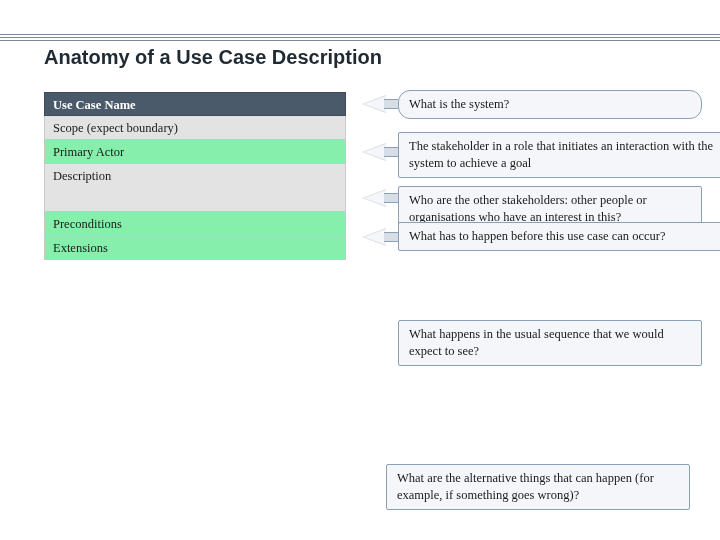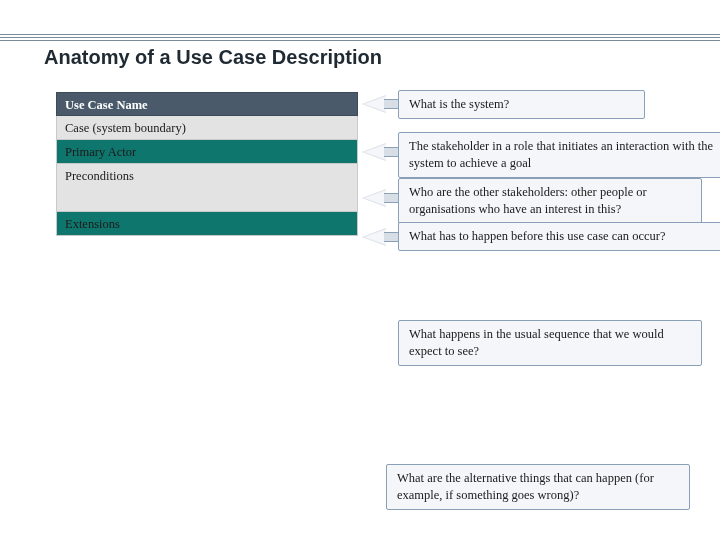--- a/index.html
+++ b/index.html
@@ -23,32 +23,32 @@
     position: absolute;
     top: 46px;
     left: 44px;
     font-family: Verdana, Geneva, sans-serif;
     font-size: 20px;
     color: #1f2a33;
   }
   .left-col {
     position: absolute;
     top: 92px;
-    left: 56px;
+    left: 44px;
     width: 302px;
   }
   .row {
     height: 24px;
     line-height: 24px;
     padding: 0 8px;
     font-size: 12.5px;
     color: #1a1a1a;
     border: 1px solid #c9c9c9;
     border-top: none;
-    background: #0f766e;
+    background: #86efac;
   }
   .row.first { border-top: 1px solid #c9c9c9; }
   .row.hdr {
     background: #4a5a6a;
     color: #fff;
     font-weight: bold;
     border: 1px solid #3d4b59;
   }
   .row.alt { background: #e3e3e3; }
   .row.tall { height: 164px; }
@@ -94,37 +94,38 @@
 <div class="rule-block">
   <div class="rule-line"></div>
   <div class="rule-line"></div>
   <div class="rule-line"></div>
 </div>
 
 <h1 class="title">Anatomy of a Use Case Description</h1>
 
 <div class="left-col">
   <div class="row first hdr">Use Case Name</div>
-  <div class="row alt">Case (system boundary)</div>
+  <div class="row alt">Scope (expect boundary)</div>
   <div class="row">Primary Actor</div>
-  <div class="row alt tall2" style="height:48px">Preconditions</div>
+  <div class="row alt tall2" style="height:48px">Description</div>
+  <div class="row">Preconditions</div>
   <div class="row">Extensions</div>
 </div>
 
 <div class="arrow arrow-left" style="top:95px; left:362px;"></div>
 <div class="arrow-stem" style="top:99px; left:384px; width:14px;"></div>
-<div class="callout" style="top:90px; left:398px; width:247px;">What is the system?</div>
+<div class="callout" style="top:90px; left:398px; width:304px;border-radius:12px;">What is the system?</div>
 
 <div class="arrow arrow-left" style="top:143px; left:362px;"></div>
 <div class="arrow-stem" style="top:147px; left:384px; width:14px;"></div>
 <div class="callout" style="top:132px; left:398px; width:352px;">The stakeholder in a role that initiates an interaction with the system to achieve a goal</div>
 
 <div class="arrow arrow-left" style="top:189px; left:362px;"></div>
 <div class="arrow-stem" style="top:193px; left:384px; width:14px;"></div>
-<div class="callout" style="top:178px; left:398px; width:304px;">Who are the other stakeholders: other people or organisations who have an interest in this?</div>
+<div class="callout" style="top:186px; left:398px; width:304px;">Who are the other stakeholders: other people or organisations who have an interest in this?</div>
 
 <div class="arrow arrow-left" style="top:228px; left:362px;"></div>
 <div class="arrow-stem" style="top:232px; left:384px; width:14px;"></div>
 <div class="callout" style="top:222px; left:398px; width:332px;">What has to happen before this use case can occur?</div>
 
 <div class="callout" style="top:320px; left:398px; width:304px;">What happens in the usual sequence that we would expect to see?</div>
 
 <div class="callout" style="top:464px; left:386px; width:304px;">What are the alternative things that can happen (for example, if something goes wrong)?</div>
 
 </body></html>

